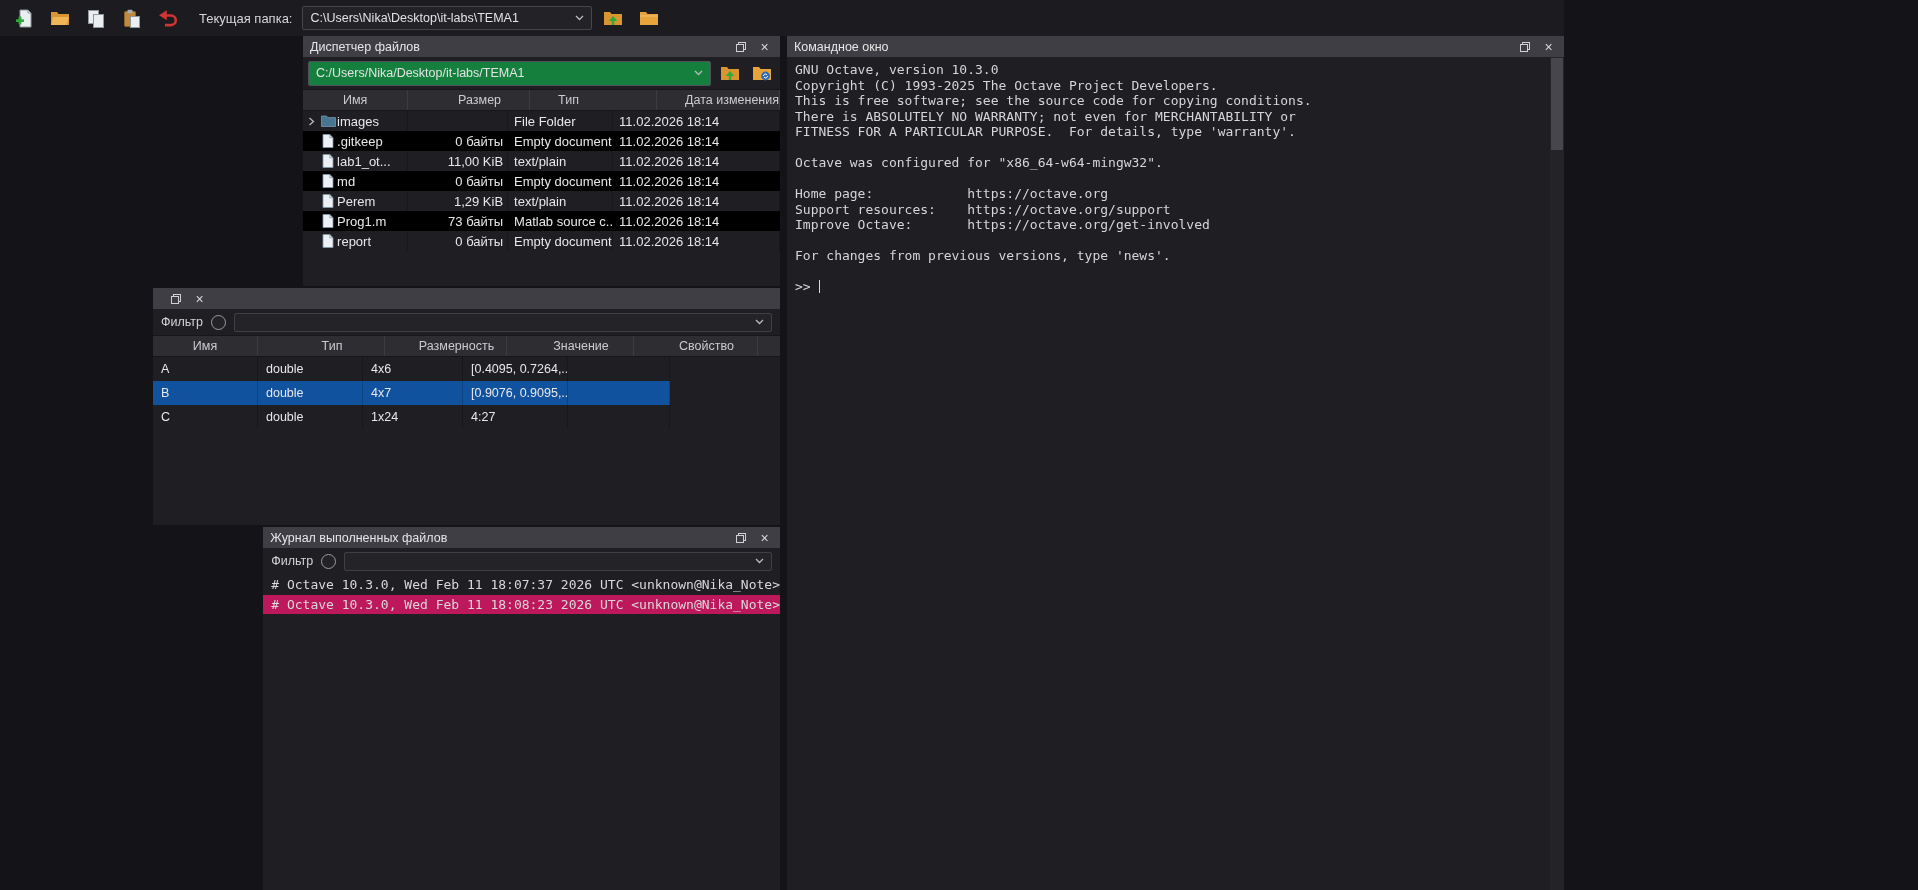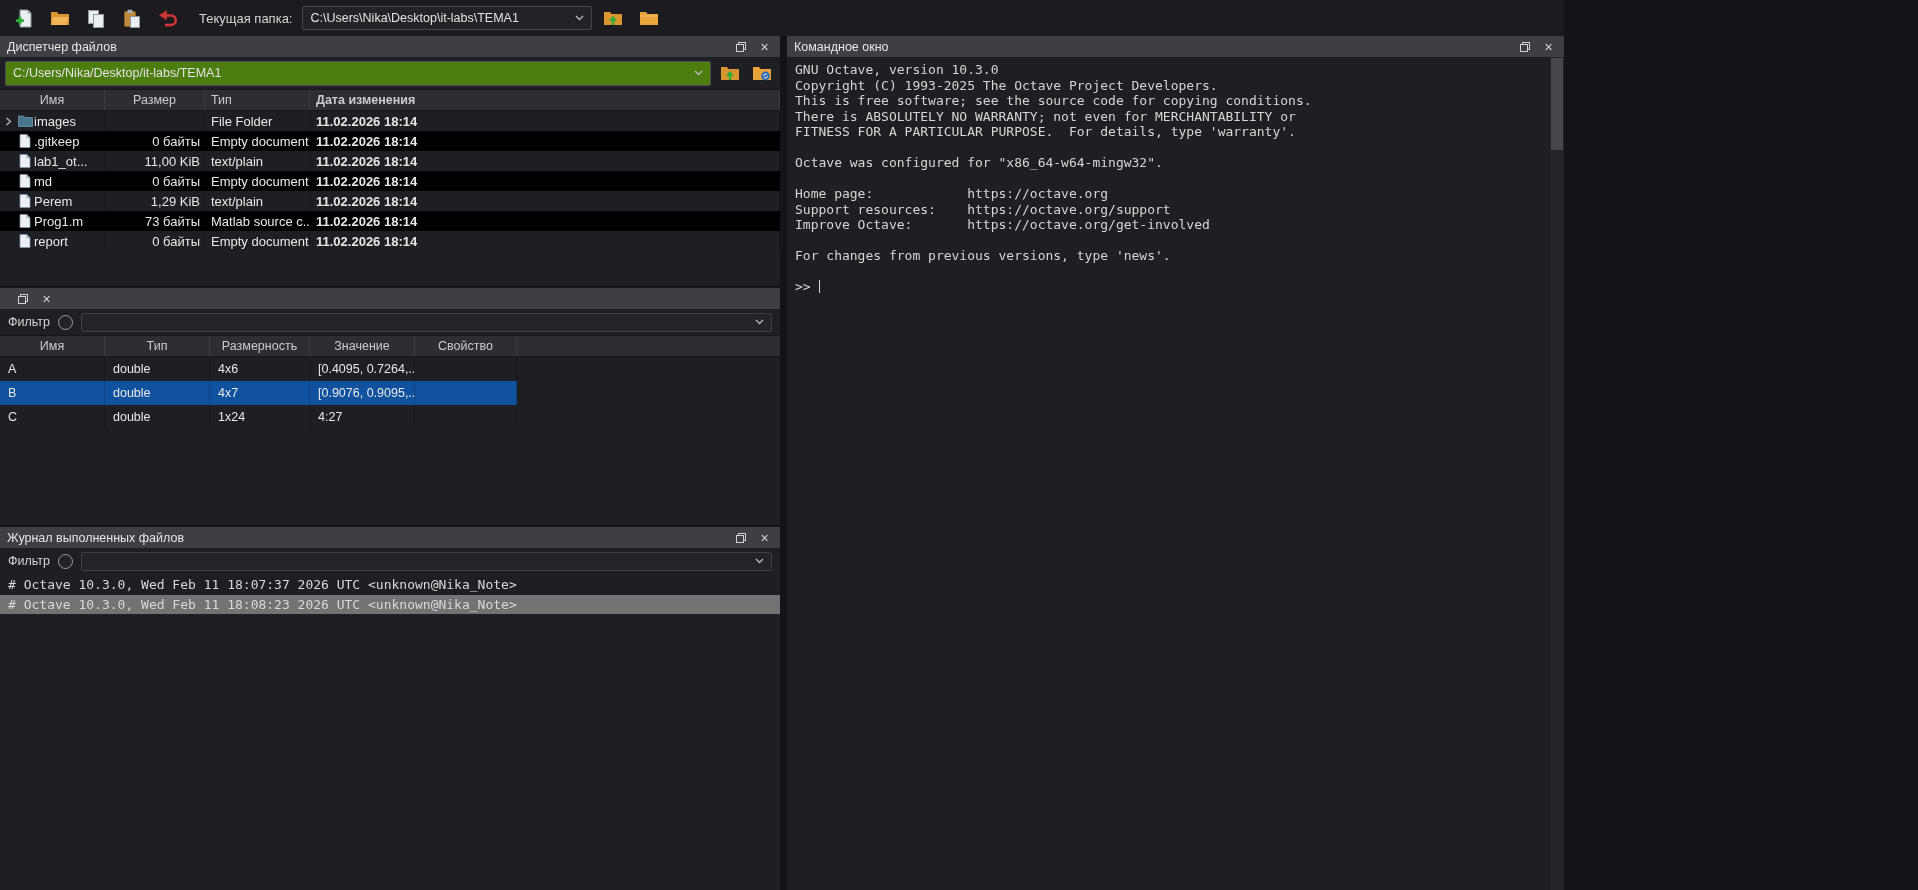--- a/index.html
+++ b/index.html
@@ -13,41 +13,41 @@
   .tbtn.small { width:27px; height:25px; }
   .icon { display:inline-flex; align-items:center; justify-content:center; }
   .toolbar-label { margin:0 4px 0 10px; color:#d6d6d8; white-space:nowrap; }
   .combo { background:#222227; border:1px solid #46464c; border-radius:2px; display:flex; align-items:center; padding:7px 7px; }
   .toolbar-combo { width:290px; height:24px; }
   .combo-text { flex:1; white-space:nowrap; overflow:hidden; font-size:12.5px; color:#e3e3e5; }
   .chev { margin-left:6px; flex:0 0 auto; }
 
   
   .main { flex:1; display:flex; gap:7px; min-height:0; }
-  .left-col { flex:0 0 780px; display:flex; flex-direction:column; gap:2px; min-height:0; }
+  .left-col { flex:0 0 780px; display:flex; flex-direction:column; gap:2px; min-height:0;align-items:flex-end; }
   .right-col { flex:1; display:flex; flex-direction:column; background:#1d1d22; position:relative; min-height:0; }
 
   .panel { background:#1e1e23; display:flex; flex-direction:column; overflow:hidden; }
   .file-panel { flex:0 0 250px; }
   .vars-panel { flex:0 0 237px; }
   .hist-panel { flex:1; }
 
   .ptitle { flex:0 0 21px; background:#3e3e44; display:flex; align-items:center; padding:0 7px; }
   .ttext { flex:1; font-size:12.5px; color:#e6e6e8; white-space:nowrap; }
   .ticon { width:17px; height:15px; display:flex; align-items:center; justify-content:center; margin-left:7px; color:#d6d6d8; cursor:default; }
   .ticon.close { font-size:14px; line-height:1; }
 
   
   .pathbar { flex:0 0 32px; display:flex; align-items:center; gap:5px; padding:0 5px; }
-  .pcombo { flex:1; height:25px; background:#4d7c0f; border:1px solid #50505a; }
-  .fheader, .vheader { flex:0 0 22px; display:flex; background:#2d2d32; border-top:1px solid #17171a; border-bottom:1px solid #17171a; font-size:12.5px; color:#cbcbd0; }
+  .pcombo { flex:1; height:25px; background:#15803d; border:1px solid #50505a; }
+  .fheader, .vheader { flex:0 0 22px; display:flex; background:#2d2d32; border-top:1px solid #17171a; border-bottom:1px solid #17171a; font-size:12.5px; color:#cbcbd0;gap:22px; }
   .fhcell, .vhcell { display:flex; align-items:center; border-right:1px solid #3c3c41; overflow:hidden; white-space:nowrap; }
   .fhcell.center, .vhcell { justify-content:center; }
   .fhcell.left { padding-left:6px; }
-  .f-name { width:105px; } .f-size { width:100px; } .f-type { width:105px; } .f-date { flex:1;font-weight:bold; }
+  .f-name { width:105px; } .f-size { width:100px; } .f-type { width:105px; } .f-date { flex:1; }
   .fbody { flex:1; overflow:hidden; }
   .frow { height:20px; display:flex; align-items:center; font-size:13px; color:#e8e8ea; }
   .frow.sel { background:#000000; }
   .fcell { height:100%; display:flex; align-items:center; overflow:hidden; white-space:nowrap; border-right:1px solid rgba(0,0,0,0.18); }
   .fcell.f-size { justify-content:flex-end; padding-right:4px; }
   .fcell.f-type { padding-left:6px; }
   .fcell.f-date { padding-left:6px; }
   .expand { width:16px; display:inline-flex; justify-content:center; flex:0 0 16px; }
   .ficon { width:18px; flex:0 0 18px; display:inline-flex; justify-content:center; }
   .flabel { overflow:hidden; text-overflow:ellipsis; }
@@ -61,21 +61,21 @@
   
   .vc0 { width:105px; } .vc1 { width:105px; } .vc2 { width:100px; } .vc3 { width:105px; } .vc4 { width:102px; } .vfill { flex:1; border-right:none; }
   .vbody { flex:1; overflow:hidden; }
   .vrow { width:517px; height:24px; display:flex; align-items:center; font-size:12.5px; color:#e8e8ea; }
   .vrow.sel { background:#11529f; }
   .vcell { height:100%; display:flex; align-items:center; padding-left:8px; overflow:hidden; white-space:nowrap; border-right:1px solid rgba(0,0,0,0.18); }
 
   
   .hbody { flex:1; overflow:hidden; padding-top:1px; }
   .hline { height:19.5px; display:flex; align-items:center; padding-left:8px; font:13px "DejaVu Sans Mono",monospace; color:#d8d8da; white-space:pre; }
-  .hline.sel { background:#737373; }
+  .hline.sel { background:#be185d; }
 
   
   .cmd-body { flex:1; overflow:hidden; padding:5px 22px 0 8px; font:13px/15.5px "DejaVu Sans Mono",monospace; color:#d6d6d8; }
   .cmd-pre { font:inherit; color:inherit; white-space:pre; }
   .cmd-prompt { margin-top:15.5px; white-space:pre; }
   .cursor { display:inline-block; width:1.5px; height:13px; background:#d8d8da; margin-left:8px; vertical-align:-2px; }
   .vscroll { position:absolute; top:21px; right:0; bottom:0; width:14px; background:#232328; }
   .vthumb { position:absolute; top:1px; left:1px; right:1px; height:92px; background:#46464c; }
 </style>
 </head>

